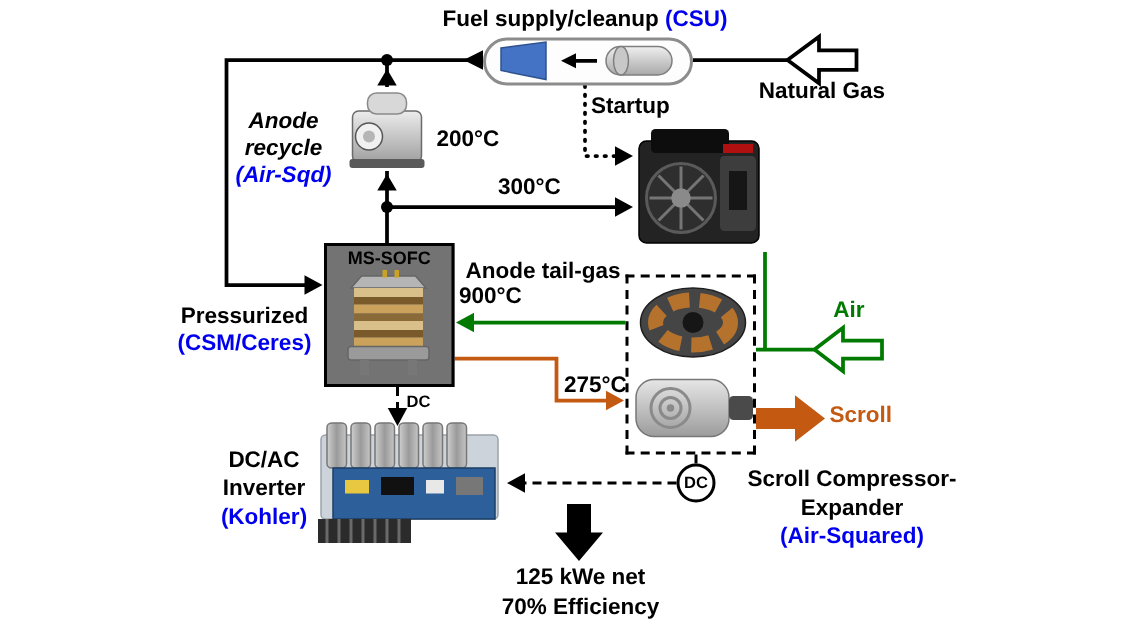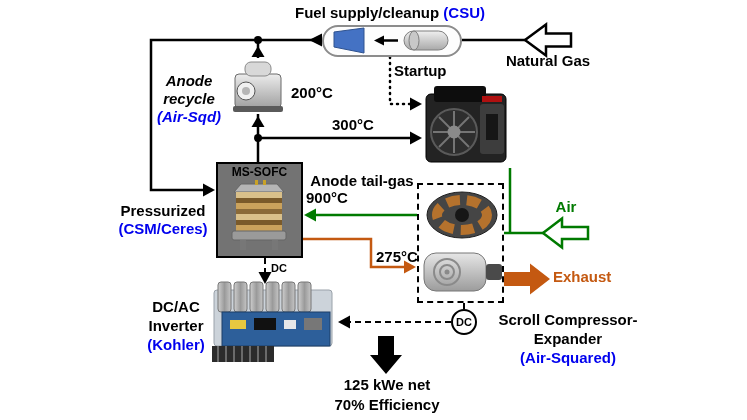--- a/index.html
+++ b/index.html
@@ -263,21 +263,21 @@
   <div class="lbl" style="left:306px; top:189px;">900°C</div>
 
   <div class="lbl center" style="left:110px; top:202px; width:106px;">
     <div>Pressurized</div>
     <div class="vendor">(CSM/Ceres)</div>
   </div>
 
   <div class="lbl center green-text" style="left:546px; top:198px; width:40px;">Air</div>
 
   <div class="lbl" style="left:376px; top:248px;">275°C</div>
-  <div class="lbl orange-text" style="left:553px; top:268px;">Exhaust</div>
+  <div class="lbl orange-text" style="left:553px; top:268px;">Scroll</div>
 
   <div class="lbl center" style="left:486px; top:310px; width:164px; line-height:19px;">
     <div>Scroll Compressor-</div>
     <div>Expander</div>
     <div class="vendor">(Air-Squared)</div>
   </div>
 
   <div class="lbl center" style="left:128px; top:297px; width:96px; line-height:19px;">
     <div>DC/AC</div>
     <div>Inverter</div>

